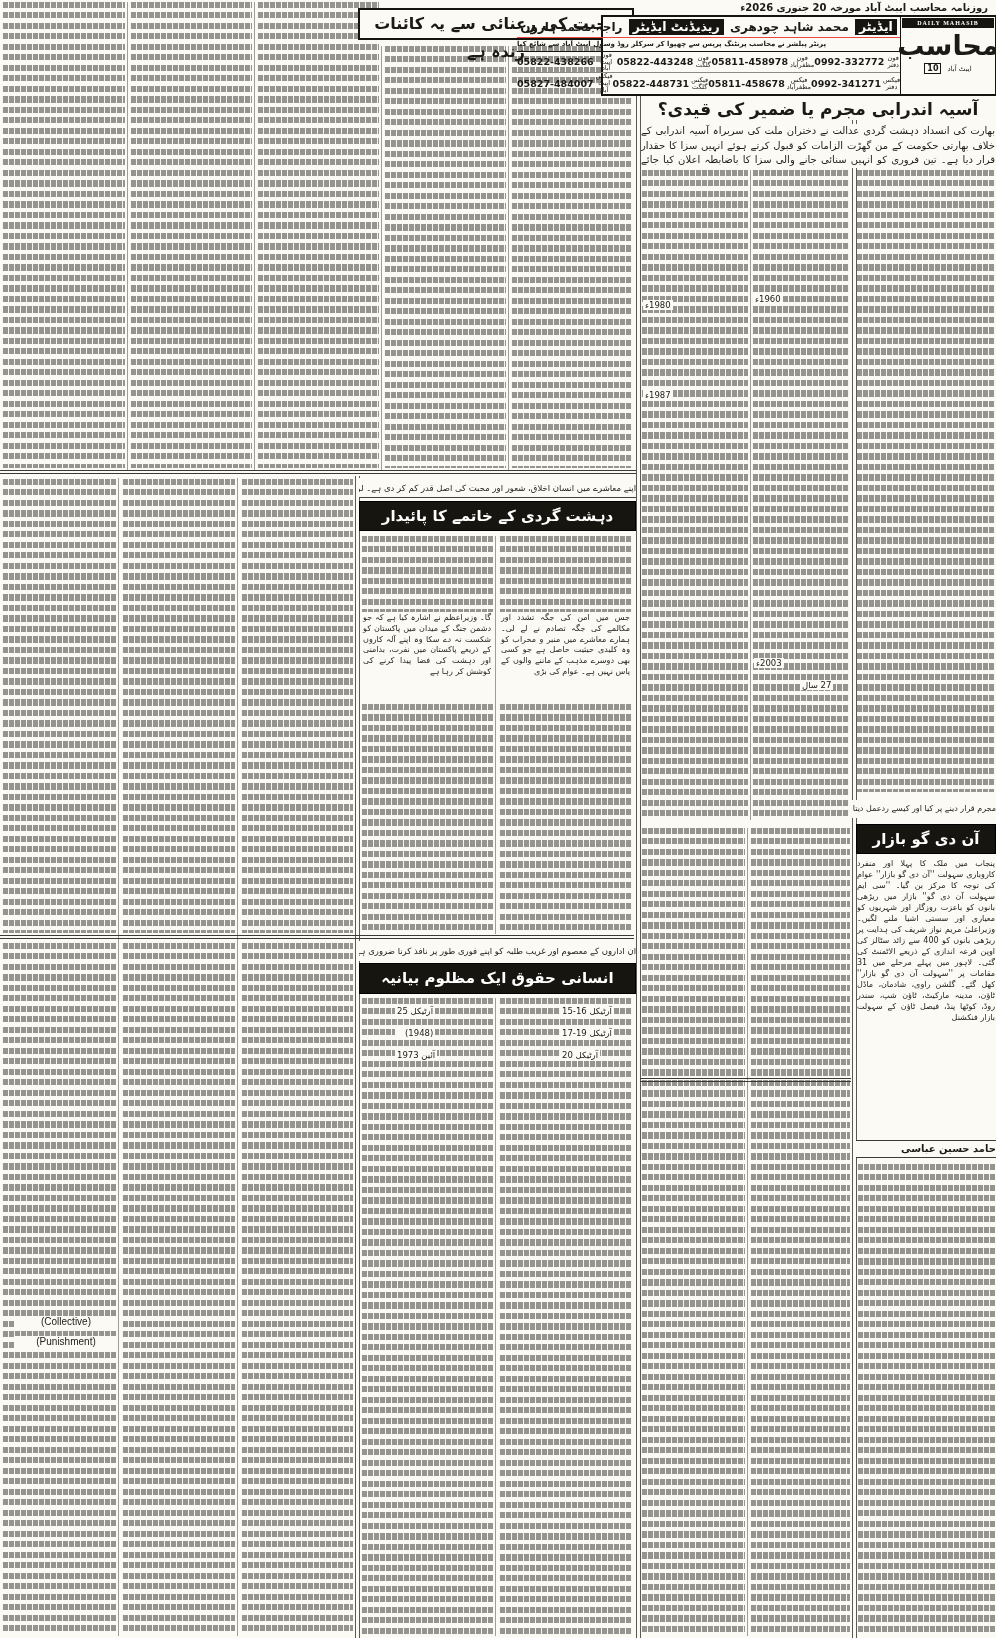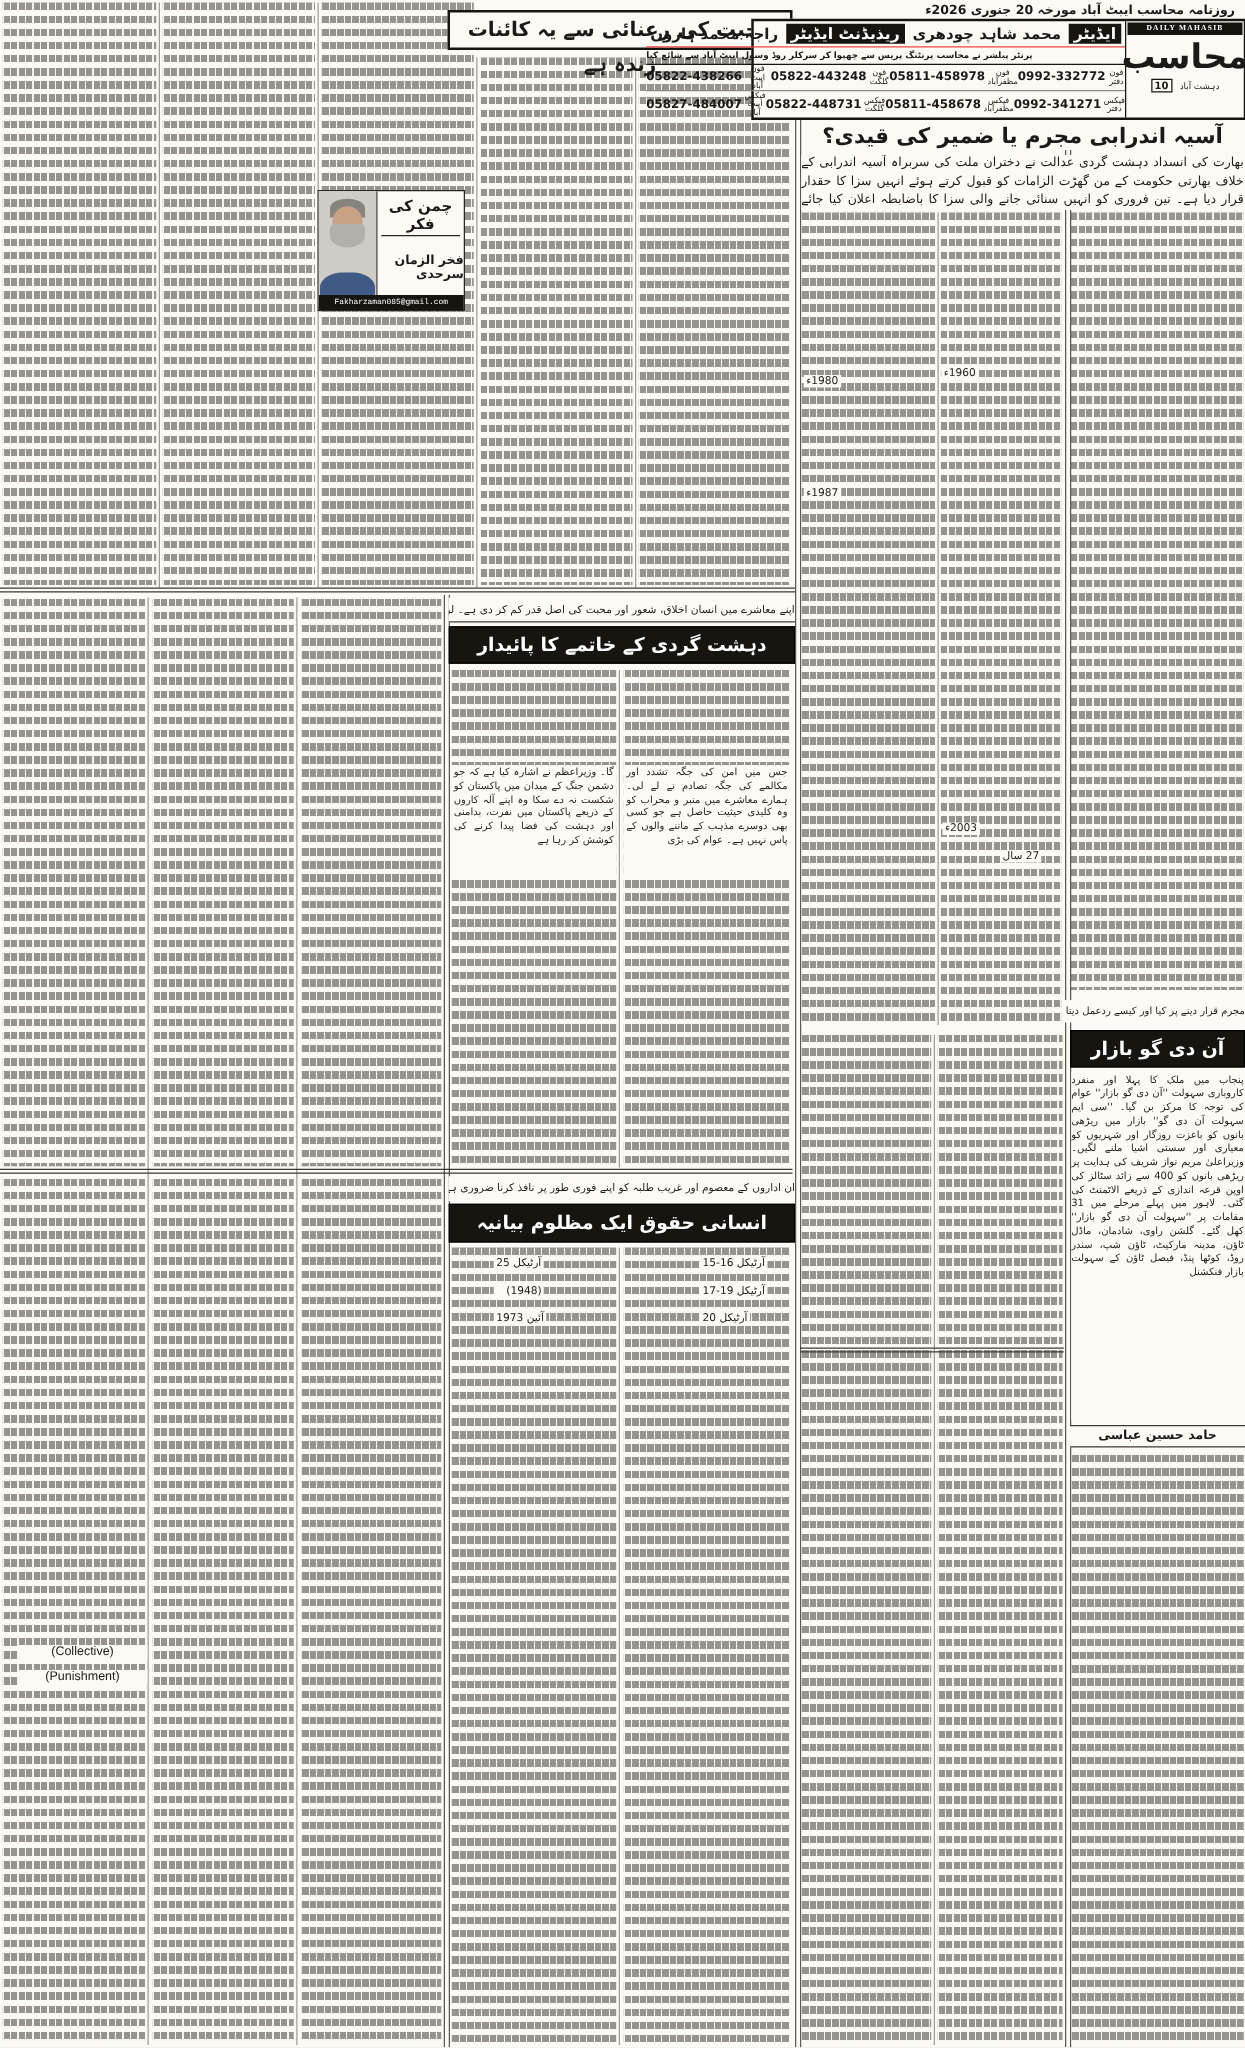--- a/index.html
+++ b/index.html
@@ -71,35 +71,35 @@
   .ph-face{position:absolute;top:12px;left:11px;width:24px;height:25px;background:#c9a185;border-radius:50% 50% 45% 45%;}
   .ph-beard{position:absolute;top:26px;left:9px;width:28px;height:19px;background:#b3b0a9;border-radius:20% 20% 50% 50%;}
   .ph-shirt{position:absolute;bottom:0;left:1px;width:44px;height:30px;background:#3f5a85;border-radius:40% 40% 0 0;}
   #ab-email{
     position:absolute;bottom:0;left:0;width:100%;background:#17150f;color:#fff;
     font-size:6.3px;line-height:12px;text-align:center;direction:ltr;
     font-family:"Liberation Mono",monospace;letter-spacing:0;z-index:4;
   }
   #dateline{position:absolute;top:2px;right:8px;font-size:10px;font-weight:bold;z-index:3;}
   .lead{position:absolute;direction:rtl;text-align:justify;color:#1f1d18;z-index:2;background:#fbfaf5;box-sizing:border-box;}
-  .byline{position:absolute;border-top:1px solid #3c3a35;border-bottom:1px solid #3c3a35;font-weight:bold;text-align:center;background:#fbfaf5;z-index:2;box-sizing:border-box;}
+  .byline{position:absolute;border-top:1px solid #3c3a35;border-bottom:1px solid #3c3a35;font-weight:bold;background:#fbfaf5;z-index:2;box-sizing:border-box;}
 </style>
 </head>
 <body>
 
 <div id="paper">
 
   <div id="dateline">روزنامہ محاسب ایبٹ آباد مورخہ 20 جنوری 2026ء</div>
 
   <div id="masthead">
     <div id="mh-logo">
       <div id="mh-banner">DAILY MAHASIB</div>
       <div id="mh-title">محاسب</div>
       <div id="mh-sub">
-        <span>دہشت آباد</span>
+        <span>ایبٹ آباد</span>
         <span id="mh-price">10</span>
       </div>
     </div>
     <div id="mh-main">
       <div id="mh-row1">
         <span class="lbl">ایڈیٹر</span>
         <span class="nm">محمد شاہد چودھری</span>
         <span class="lbl">ریذیڈنٹ ایڈیٹر</span>
         <span class="nm">راجہ محمد ہارون</span>
       </div>
@@ -148,33 +148,20 @@
   <div class="fx" style="left:2px;top:2px;width:123px;height:466px;"></div>
   <div class="fx" style="left:130px;top:2px;width:122px;height:466px;"></div>
   <div class="fx" style="left:257px;top:2px;width:122px;height:466px;"></div>
   <div class="fx" style="left:384px;top:46px;width:122px;height:422px;"></div>
   <div class="fx" style="left:511px;top:46px;width:121px;height:422px;"></div>
   <div class="vr" style="left:127px;top:2px;height:468px;"></div>
   <div class="vr" style="left:254px;top:2px;height:468px;"></div>
   <div class="vr" style="left:381px;top:46px;height:424px;"></div>
   <div class="vr" style="left:508px;top:46px;height:424px;"></div>
 
-  <div id="authorbox">
-    <div id="ab-meta">
-      <div id="ab-title">چمن کی فکر</div>
-      <div id="ab-name">فخر الزمان سرحدی</div>
-    </div>
-    <div id="ab-photo">
-      <div class="ph-hair"></div>
-      <div class="ph-face"></div>
-      <div class="ph-beard"></div>
-      <div class="ph-shirt"></div>
-    </div>
-    <div id="ab-email">Fakharzaman085@gmail.com</div>
-  </div>
 
   <div class="hrd" style="left:0;top:470px;width:636px;"></div>
 
   <div class="fx" style="left:2px;top:479px;width:114px;height:454px;"></div>
   <div class="fx" style="left:122px;top:479px;width:113px;height:454px;"></div>
   <div class="fx" style="left:241px;top:479px;width:112px;height:454px;"></div>
   <div class="fx" style="left:2px;top:943px;width:114px;height:692px;"></div>
   <div class="fx" style="left:122px;top:943px;width:113px;height:692px;"></div>
   <div class="fx" style="left:241px;top:943px;width:112px;height:692px;"></div>
   <div class="vr" style="left:118px;top:478px;height:1158px;"></div>

